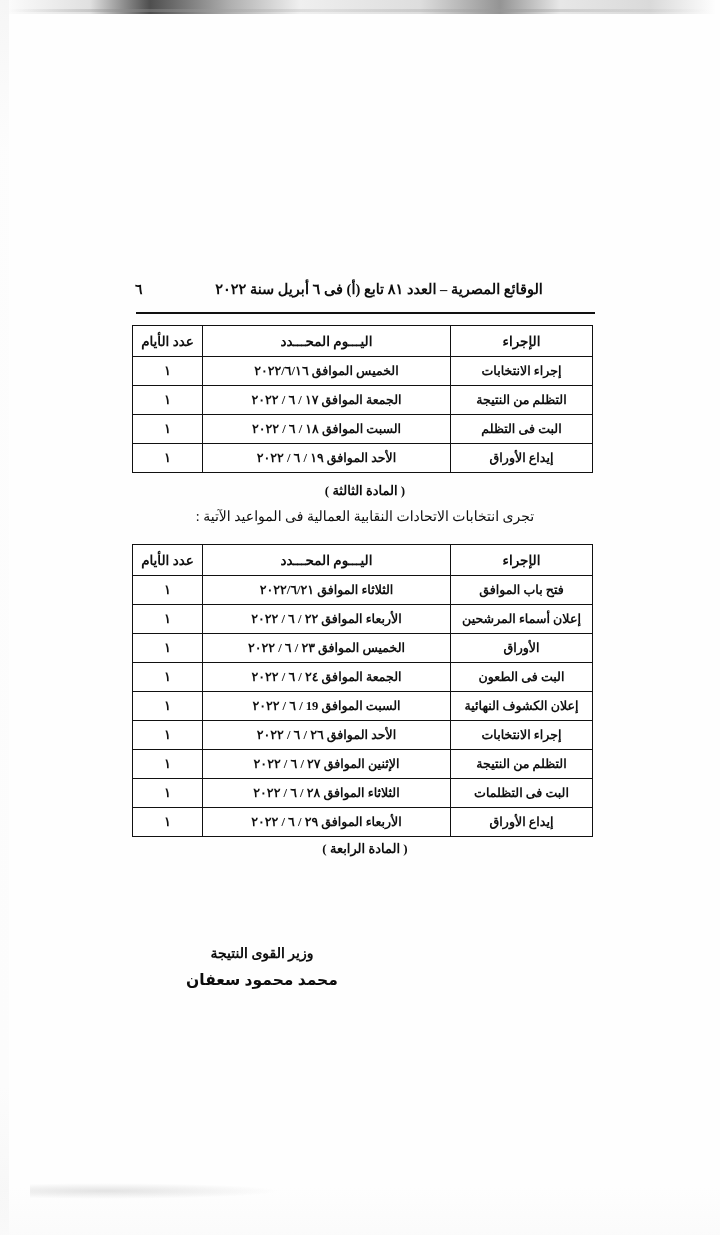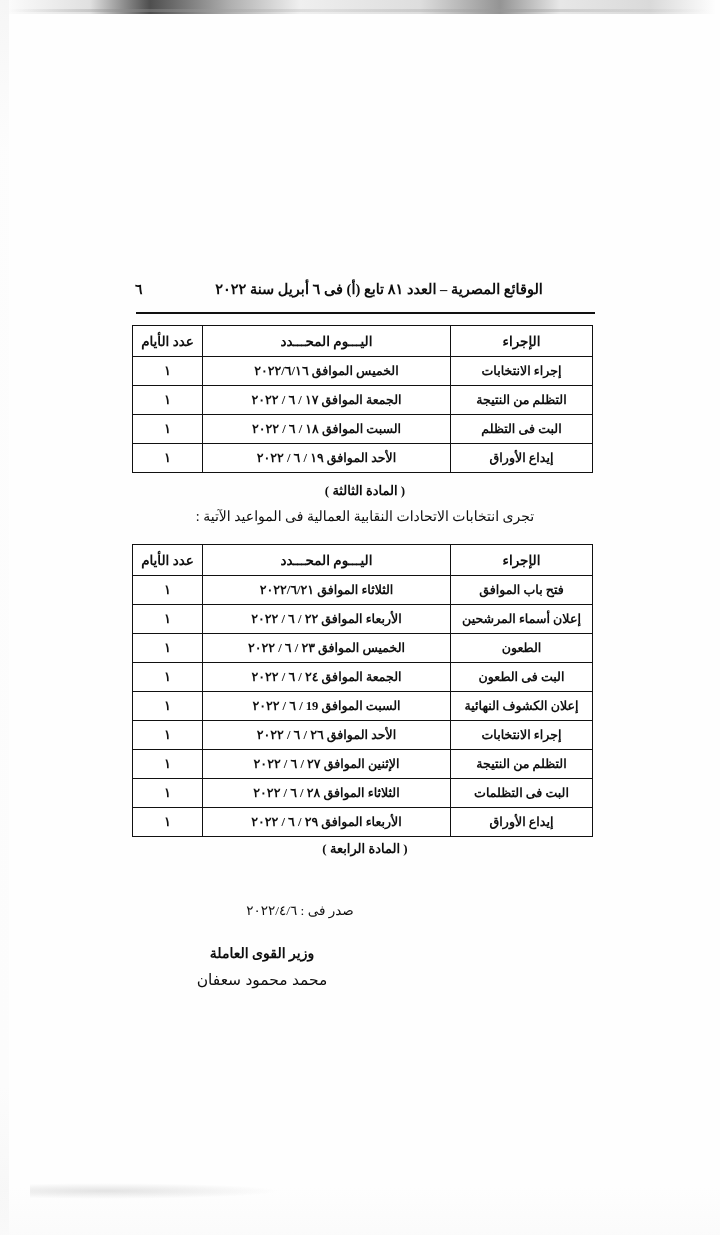--- a/index.html
+++ b/index.html
@@ -194,21 +194,21 @@
   }
   .signature-title {
     font-family: "Liberation Serif", "DejaVu Serif", serif;
     font-size: 14px;
     font-weight: bold;
     margin-bottom: 9px;
   }
   .signature-name {
     font-family: "Liberation Sans", "DejaVu Sans", sans-serif;
     font-size: 15.5px;
-    font-weight: normal;
+    font-weight: bold;
     letter-spacing: .4px;
   }
 </style>
 </head>
 <body>
 
 <div class="page">
 
   <div class="scan-edge-top"></div>
   <div class="scan-edge-top2"></div>
@@ -280,21 +280,21 @@
         <td class="cell-action">فتح باب الموافق</td>
         <td class="cell-date">الثلاثاء الموافق ٢٠٢٢/٦/٢١</td>
         <td class="cell-days">١</td>
       </tr>
       <tr>
         <td class="cell-action">إعلان أسماء المرشحين</td>
         <td class="cell-date">الأربعاء الموافق ٢٢ / ٦ / ٢٠٢٢</td>
         <td class="cell-days">١</td>
       </tr>
       <tr>
-        <td class="cell-action">الطعون</td>
+        <td class="cell-action">الأوراق</td>
         <td class="cell-date">الخميس الموافق ٢٣ / ٦ / ٢٠٢٢</td>
         <td class="cell-days">١</td>
       </tr>
       <tr>
         <td class="cell-action">البت فى الطعون</td>
         <td class="cell-date">الجمعة الموافق ٢٤ / ٦ / ٢٠٢٢</td>
         <td class="cell-days">١</td>
       </tr>
       <tr>
         <td class="cell-action">إعلان الكشوف النهائية</td>
@@ -319,20 +319,19 @@
       <tr>
         <td class="cell-action">إيداع الأوراق</td>
         <td class="cell-date">الأربعاء الموافق ٢٩ / ٦ / ٢٠٢٢</td>
         <td class="cell-days">١</td>
       </tr>
     </tbody>
   </table>
 
   <div class="article-heading" id="article-four-heading">( المادة الرابعة )</div>
 
-  <div class="issued-line">صدر فى : ٢٠٢٢/٤/٦</div>
 
   <div class="signature-block">
-    <div class="signature-title">وزير القوى العاملة</div>
+    <div class="signature-title">وزير القوى النتيجة</div>
     <div class="signature-name">محمد محمود سعفان</div>
   </div>
 
 </div>
 
 </body></html>

